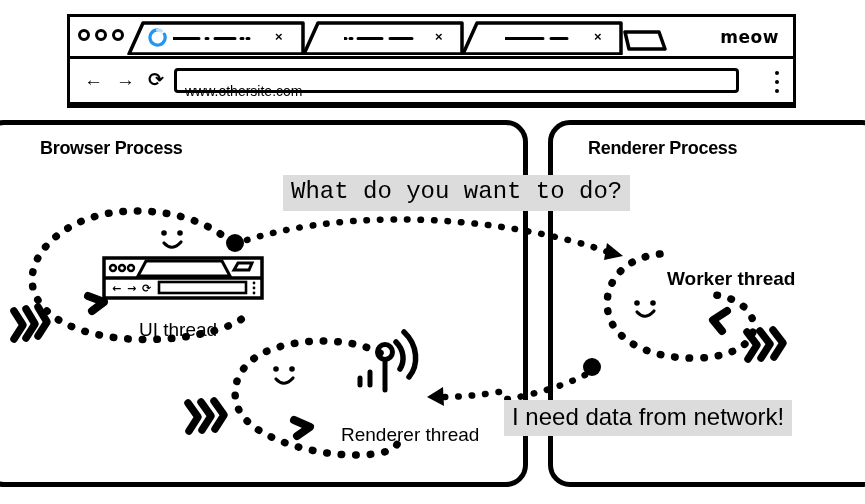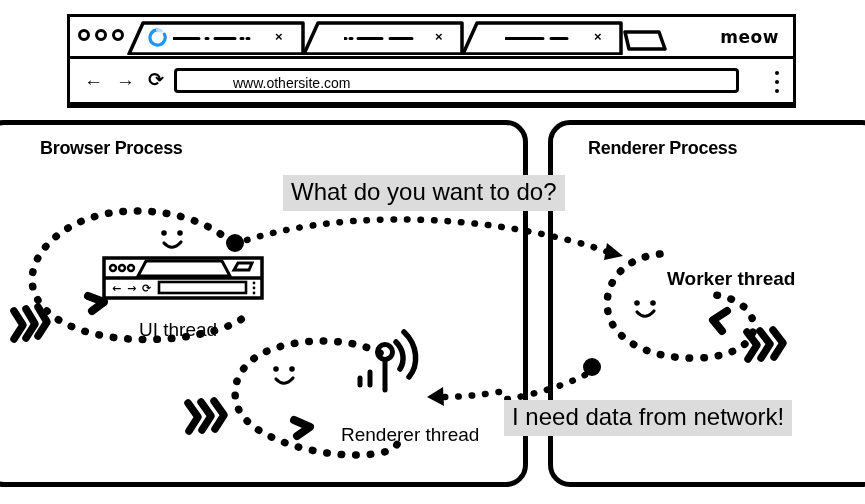--- a/index.html
+++ b/index.html
@@ -28,38 +28,38 @@
     font-family:"DejaVu Sans",sans-serif;letter-spacing:.5px;}
 
   #toolbar{position:absolute;left:0;top:42px;right:0;height:46px;
     border-bottom:3px solid #000;box-sizing:border-box;}
   .navbtn{position:absolute;top:11px;font-size:19px;font-weight:bold;line-height:1;}
   #nav-back{left:14px;}
   #nav-fwd{left:46px;}
   #nav-reload{left:78px;}
   #urlbar{position:absolute;left:104px;top:9px;width:565px;height:25px;
     border:3px solid #000;border-radius:4px;box-sizing:border-box;background:#fff;}
-  #url-text{position:absolute;left:8px;top:4px;font-size:14px;margin-left:48px;}
+  #url-text{position:absolute;left:8px;top:12px;font-size:14px;}
   #kebab{position:absolute;right:14px;top:12px;}
   #kebab i{display:block;width:4px;height:4px;border-radius:50%;background:#000;
     margin-bottom:5px;}
 
   
   #browser-process-box{left:-18px;top:120px;width:546px;height:367px;
     border:5px solid #000;border-radius:22px;box-sizing:border-box;background:#fff;}
   #renderer-process-box{left:548px;top:120px;width:336px;height:367px;
     border:5px solid #000;border-radius:22px;box-sizing:border-box;background:#fff;}
   .proc-title{position:absolute;font-size:18px;font-weight:bold;letter-spacing:-.3px;}
   #browser-process-title{left:40px;top:138px;}
   #renderer-process-title{left:588px;top:138px;}
 
   
   .speech{position:absolute;background:#dcdcdc;font-size:24px;
     padding:3px 8px 5px 8px;white-space:nowrap;line-height:1.15;}
-  #speech-what{left:283px;top:175px;}
+  #speech-what{left:283px;top:175px;font-family:Liberation Mono, monospace;}
   #speech-need{left:504px;top:400px;}
 
   
   .thread-label{position:absolute;font-size:19px;}
   #ui-thread-label{left:139px;top:303px;margin-top:16px;}
   #network-thread-label{left:341px;top:424px;}
   #worker-thread-label{left:667px;top:268px;font-weight:bold;}
 
   
   #art{position:absolute;left:0;top:0;width:865px;height:504px;pointer-events:none;}

